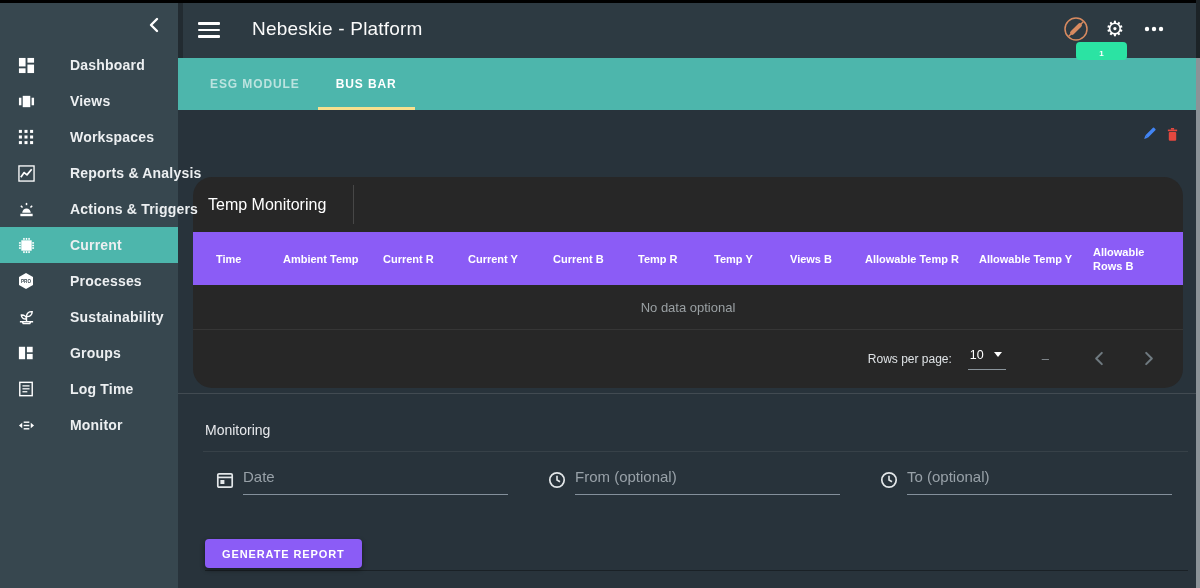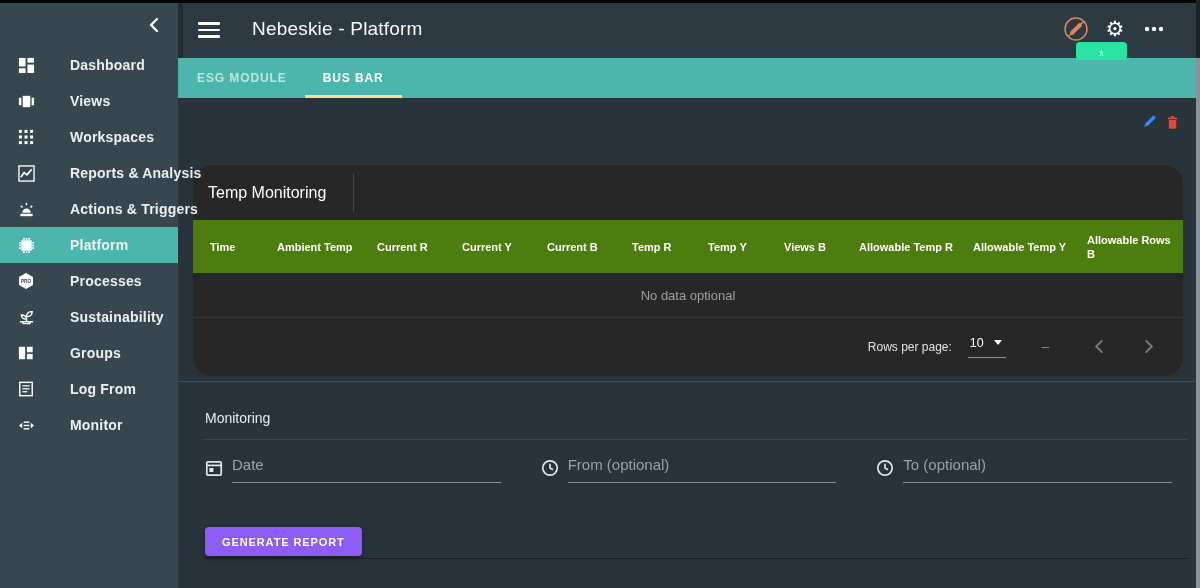--- a/index.html
+++ b/index.html
@@ -28,37 +28,37 @@
   .hamburger span { display:block; width:22px; height:2.5px; background:#fff; margin-bottom:4.2px; border-radius:1px; }
   .app-title { position:absolute; left:69px; top:15px; color:#FAFAFA; font-size:19px; font-weight:400; letter-spacing:0.2px; }
   .appbar-icons { position:absolute; right:33px; top:13px; display:flex; align-items:center; gap:13px; }
   .icon-btn { width:26px; height:26px; display:flex; align-items:center; justify-content:center; cursor:pointer; }
   .gear-glyph { color:#fff; font-size:21px; line-height:26px; }
   .toast-badge { position:absolute; left:898px; top:39px; width:51px; height:18px; background:#2BE3A3;
                  border-radius:4px; overflow:hidden; text-align:center; z-index:25; }
   .toast-badge span { color:#fff; font-size:8px; line-height:6px; font-weight:700; }
 
   
-  .tabbar { height:40px; background:#4DB6AC; display:flex; align-items:stretch; padding-left:1px; }
+  .tabbar { height:52px; background:#4DB6AC; display:flex; align-items:stretch; padding-left:14px; }
   .tab { position:relative; display:flex; align-items:center; padding:0 18px; font-size:12px; font-weight:700;
          letter-spacing:0.9px; color:rgba(255,255,255,0.62); cursor:pointer; }
   .tab.active { color:#FFFFFF; }
   .tab.active::after { content:""; position:absolute; left:0; right:0; bottom:0; height:3px; background:#F8E08E; }
 
   
   .content { position:relative; height:478px; background:#28333B; }
   .row-actions { position:absolute; top:16px; right:20px; display:flex; align-items:center; gap:7px; }
   .row-actions .icon-btn { width:16px; height:16px; }
 
   
   .card { position:absolute; left:15px; top:67px; width:990px; height:211px; background:#272727;border-radius:19px; }
   .card-title-row { position:relative; height:55px; display:flex; align-items:center; padding-left:15px; }
   .card-title { color:#FFFFFF; font-size:16px; font-weight:400; }
   .title-divider { position:absolute; left:160px; top:8px; width:1px; height:39px; background:rgba(255,255,255,0.15); }
-  .thead { height:53px; background:#4d7c0f; display:grid; align-items:center; padding-left:17px;
+  .thead { height:53px; background:#8b5cf6; display:grid; align-items:center; padding-left:23px;
            grid-template-columns:67px 100px 85px 85px 85px 76px 76px 75px 114px 114px 1fr; }
   .th { color:#FFFFFF; font-size:11px; font-weight:700; line-height:14px; padding-right:8px; }
   .empty-row { height:45px; display:flex; align-items:center; justify-content:center;
                border-bottom:1px solid rgba(255,255,255,0.07); }
   .empty-text { color:#9AA0A3; font-size:13px; }
   .pagination { height:57px; display:flex; align-items:center; justify-content:flex-end; padding-right:22px; }
   .rpp-label { color:#DFE3E6; font-size:12px; }
   .rpp-select { position:relative; margin-left:16px; display:flex; align-items:center; gap:10px;
                 border-bottom:1px solid #8A949B; padding:0 4px 7px 2px; cursor:pointer; }
   .rpp-value { color:#FFFFFF; font-size:12.5px; }
@@ -67,21 +67,21 @@
   .range-sep { color:#8A9196; font-size:13px; margin-left:36px; }
   .pg-btn { width:24px; height:24px; display:flex; align-items:center; justify-content:center; cursor:pointer; }
   .pg-prev { margin-left:38px; }
   .pg-next { margin-left:26px; }
 
   
   .historian { position:absolute; left:0; right:0; top:283px; bottom:0; background:#28333B;
                border-top:1px solid rgba(255,255,255,0.12); }
   .hist-title { position:absolute; left:27px; top:28px; color:#E8EAED; font-size:14px; font-weight:400; }
   .hist-divider { position:absolute; left:25px; right:12px; top:57px; height:1px; background:rgba(255,255,255,0.07); }
-  .hist-fields { position:absolute; left:27px; right:28px; top:68px; display:flex; gap:40px; }
+  .hist-fields { position:absolute; left:38px; right:28px; top:68px; display:flex; gap:40px; }
   .field { flex:1; display:flex; align-items:flex-end; }
   .field-icon { width:18px; height:18px; margin-right:9px; margin-bottom:6px; flex:0 0 18px; }
   .field input { flex:1; background:transparent; border:none; outline:none; border-bottom:1px solid #84909B;
                  color:#E8EAED; font-size:15px; padding:6px 0 9px 0; font-family:"Liberation Sans",sans-serif; }
   .field input::placeholder { color:#98A1A8; opacity:1; }
   .hist-btn-divider { position:absolute; left:27px; right:12px; top:176px; height:1px; background:rgba(0,0,0,0.35); z-index:0; }
   .generate-btn { position:absolute; left:27px; top:145px; height:29px; padding:0 17px; background:#8b5cf6;
                   border:none; border-radius:4px; color:#FFFFFF; font-size:11px; font-weight:700;
                   letter-spacing:0.9px; cursor:pointer; z-index:1; box-shadow:0 2px 5px rgba(0,0,0,0.45);
                   font-family:"Liberation Sans",sans-serif; }
@@ -178,21 +178,21 @@
               <rect x="8.2" y="15" width="1.6" height="2"></rect>
               <rect x="10.9" y="15" width="1.6" height="2"></rect>
               <rect x="1" y="5.5" width="2" height="1.6"></rect>
               <rect x="1" y="8.2" width="2" height="1.6"></rect>
               <rect x="1" y="10.9" width="2" height="1.6"></rect>
               <rect x="15" y="5.5" width="2" height="1.6"></rect>
               <rect x="15" y="8.2" width="2" height="1.6"></rect>
               <rect x="15" y="10.9" width="2" height="1.6"></rect>
             </svg>
         </span>
-        <span class="nav-label">Platform</span>
+        <span class="nav-label">Current</span>
       </div>
       <div class="nav-item">
         <span class="nav-icon">
           <svg width="18" height="18" viewBox="0 0 18 18">
               <polygon points="9,1 16,5 16,13 9,17 2,13 2,5" fill="#fff"></polygon>
               <text x="9" y="11" text-anchor="middle" font-size="4.6" font-weight="bold" fill="#37474F" font-family="Liberation Sans, sans-serif">PRO</text>
             </svg>
         </span>
         <span class="nav-label">Processes</span>
       </div>
@@ -217,21 +217,21 @@
       </div>
       <div class="nav-item">
         <span class="nav-icon">
           <svg width="16" height="16" viewBox="0 0 18 18">
               <rect x="2" y="1.5" width="14" height="15" fill="none" stroke="#fff" stroke-width="1.6"></rect>
               <line x1="5" y1="5.5" x2="13" y2="5.5" stroke="#fff" stroke-width="1.4"></line>
               <line x1="5" y1="8.8" x2="13" y2="8.8" stroke="#fff" stroke-width="1.4"></line>
               <line x1="5" y1="12.1" x2="10.5" y2="12.1" stroke="#fff" stroke-width="1.4"></line>
             </svg>
         </span>
-        <span class="nav-label">Log From</span>
+        <span class="nav-label">Log Time</span>
       </div>
       <div class="nav-item">
         <span class="nav-icon">
           <svg width="17" height="17" viewBox="0 0 18 18">
               <line x1="6" y1="5.5" x2="12" y2="5.5" stroke="#fff" stroke-width="1.5"></line>
               <line x1="6" y1="9" x2="12" y2="9" stroke="#fff" stroke-width="1.5"></line>
               <line x1="6" y1="12.5" x2="12" y2="12.5" stroke="#fff" stroke-width="1.5"></line>
               <polygon points="1,9 4.5,6.2 4.5,11.8" fill="#fff"></polygon>
               <polygon points="17,9 13.5,6.2 13.5,11.8" fill="#fff"></polygon>
             </svg>

